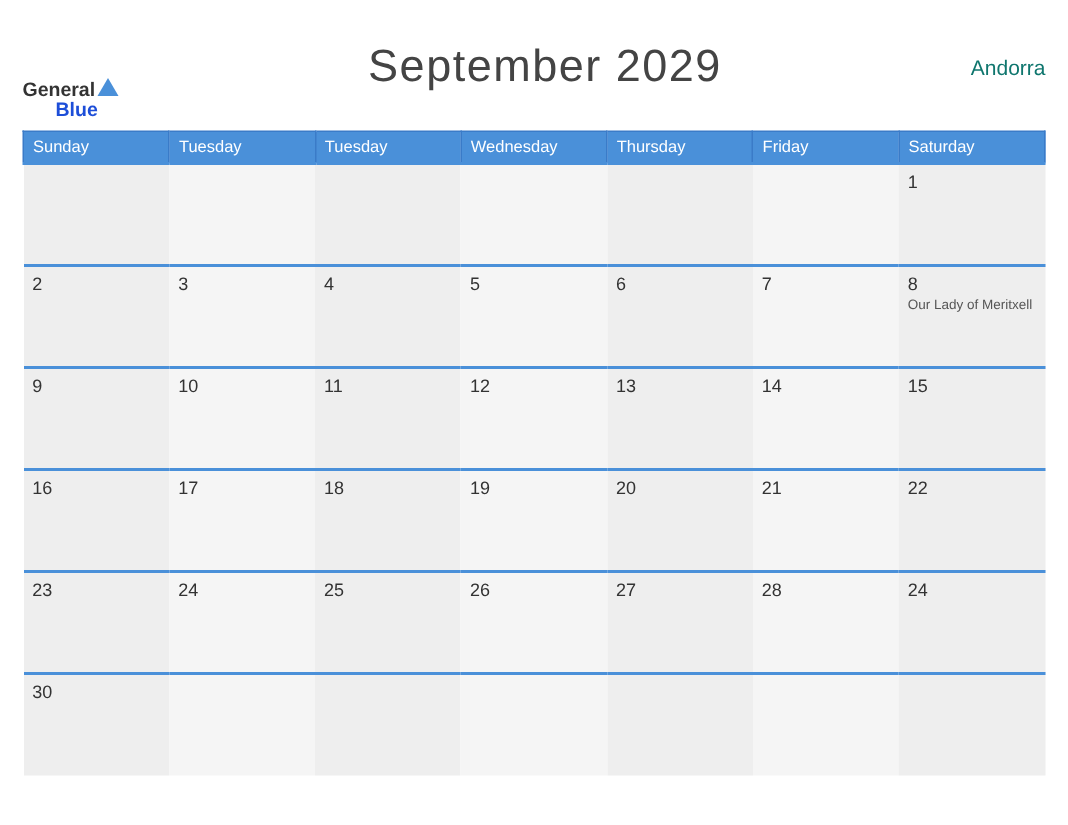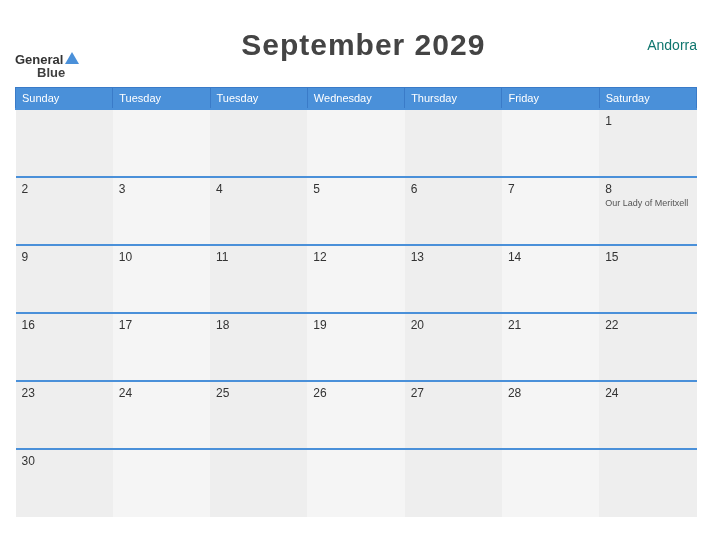--- a/index.html
+++ b/index.html
@@ -25,37 +25,37 @@
     }
     .logo-text-general {
       font-size: 13px;
       font-weight: bold;
       color: #333;
       line-height: 1;
     }
     .logo-text-blue {
       font-size: 13px;
       font-weight: bold;
-      color: #404040;
+      color: #1d4ed8;
       line-height: 1;
       padding-left: 22px;
     }
     .logo-triangle {
       width: 0;
       height: 0;
       border-left: 7px solid transparent;
       border-right: 7px solid transparent;
       border-bottom: 12px solid #4a90d9;
       margin-left: 2px;
       margin-bottom: 2px;
     }
     .title {
       font-size: 30px;
       color: #444;
-      font-weight: bold;
+      font-weight: normal;
       letter-spacing: 1px;
     }
     .country {
       font-size: 14px;
       color: #0f766e;
       font-weight: normal;
     }
     
     .calendar {
       width: 100%;

